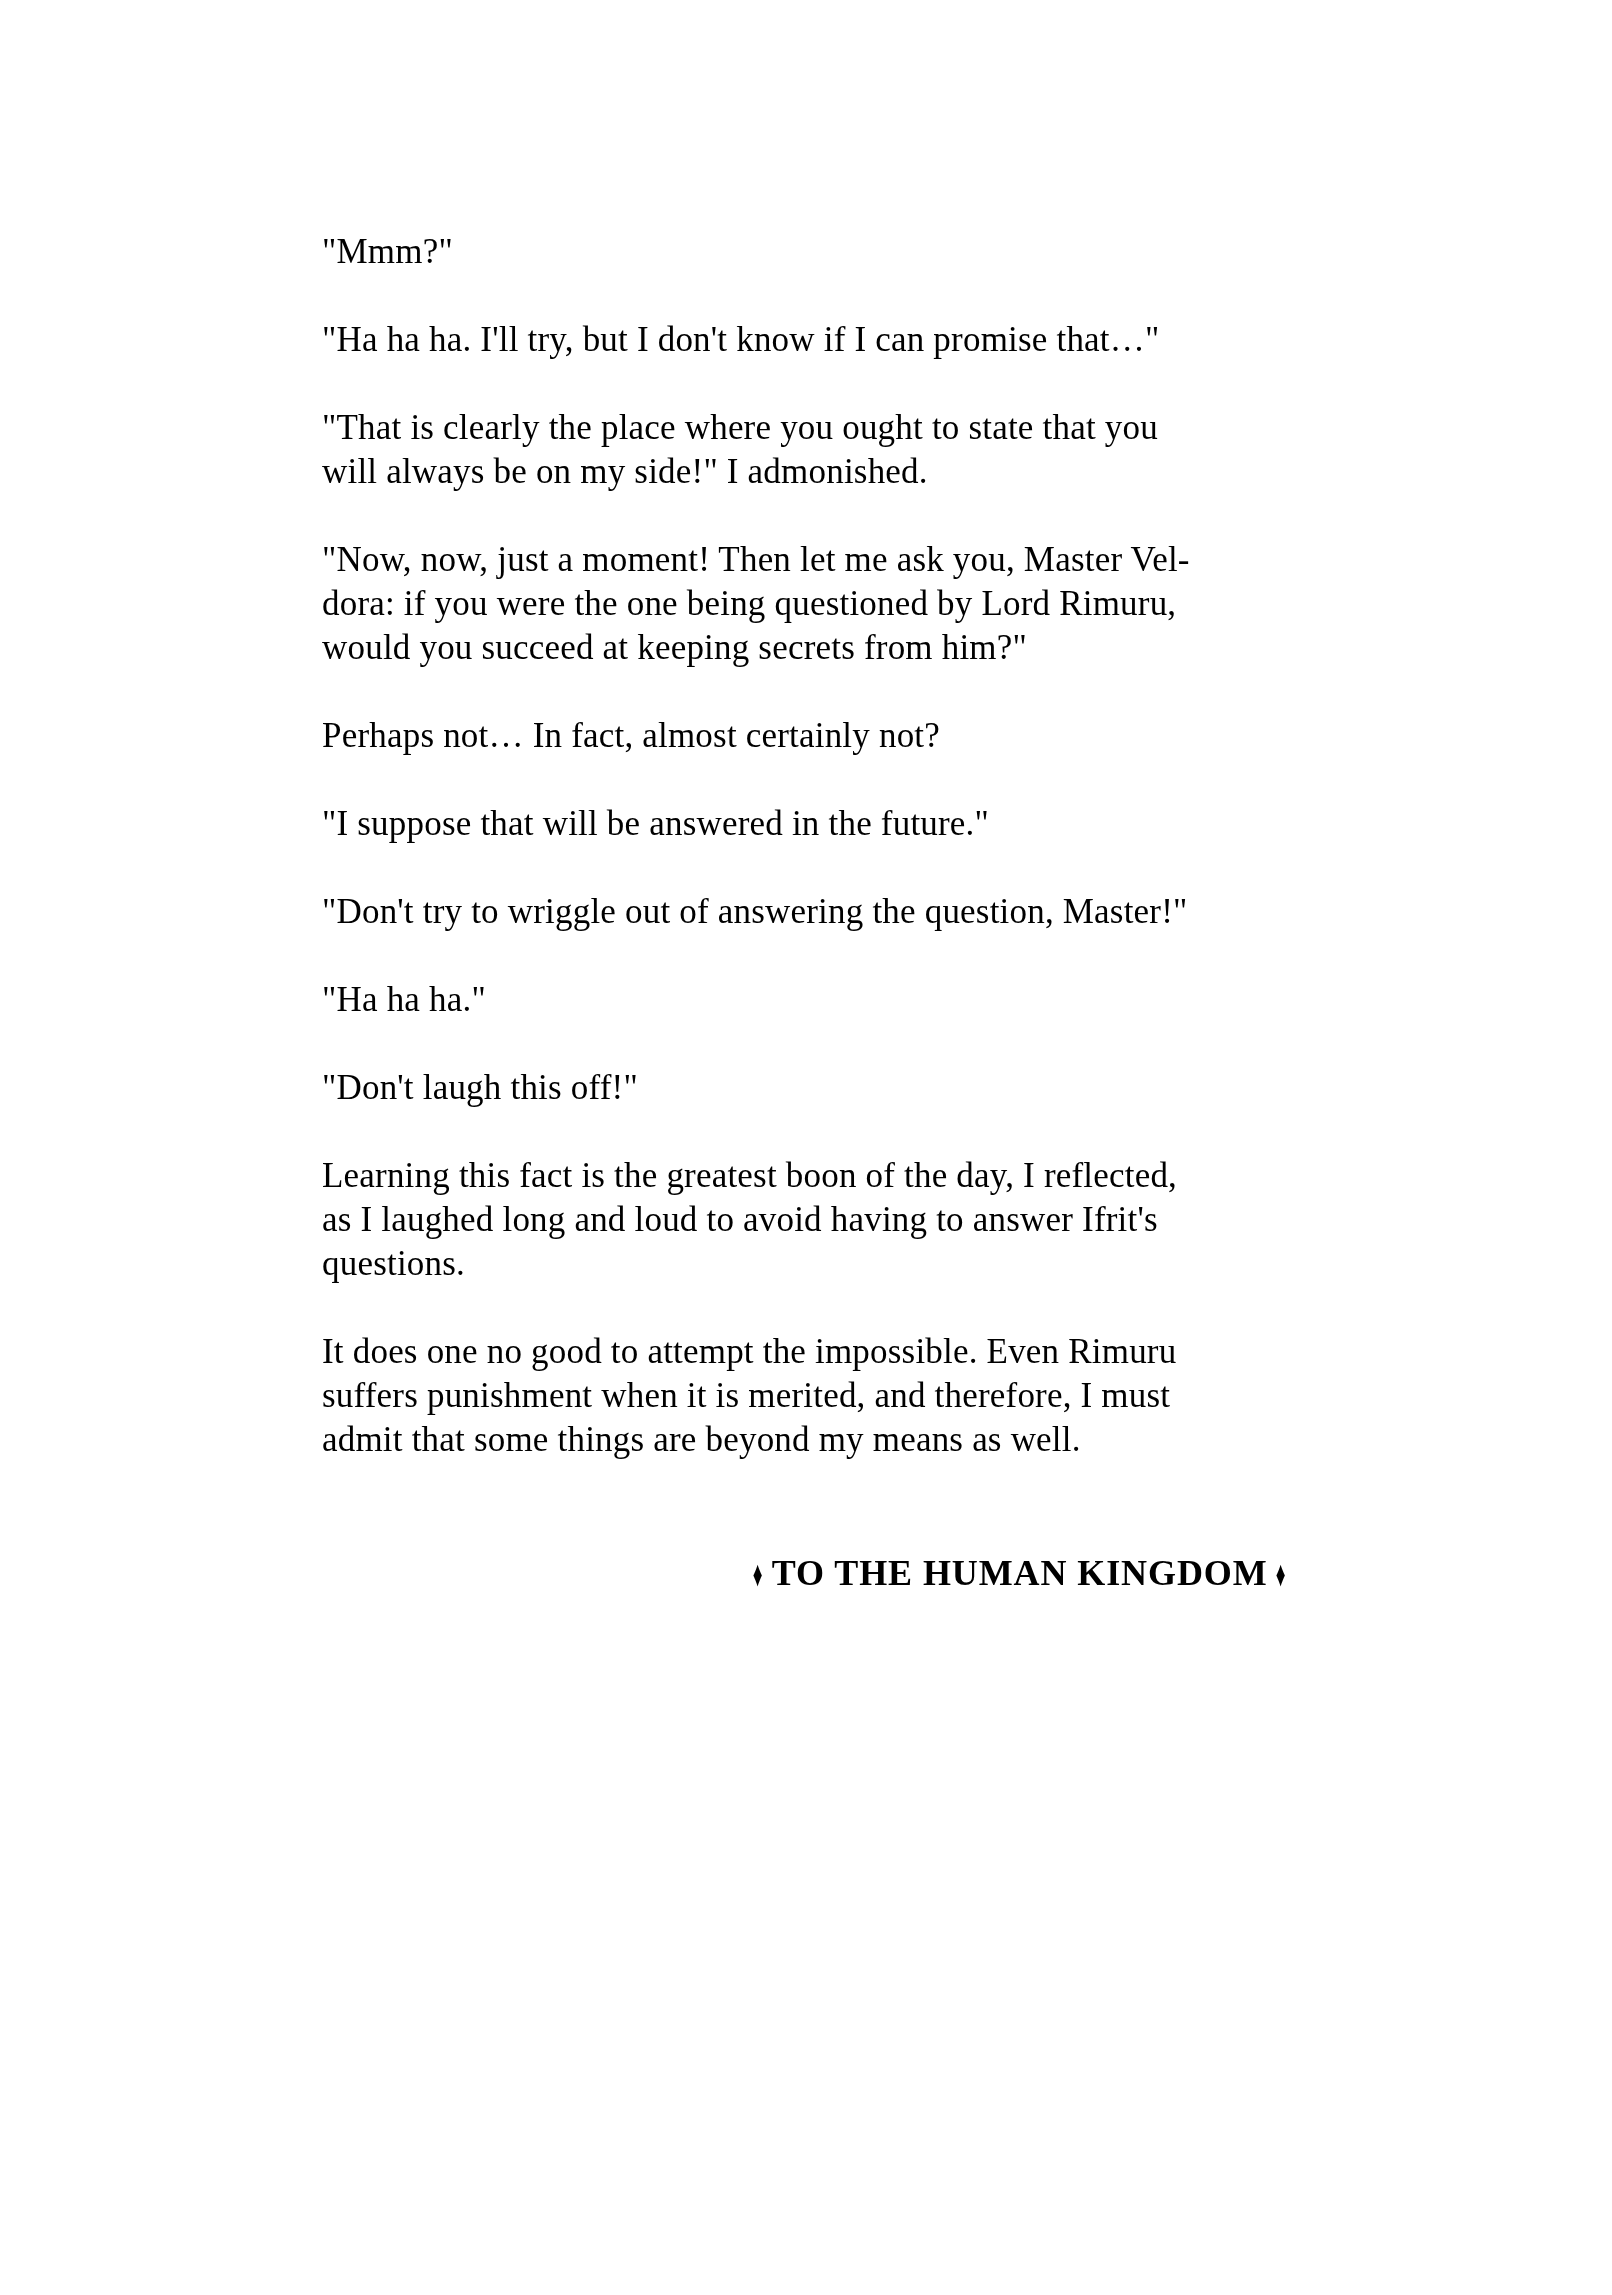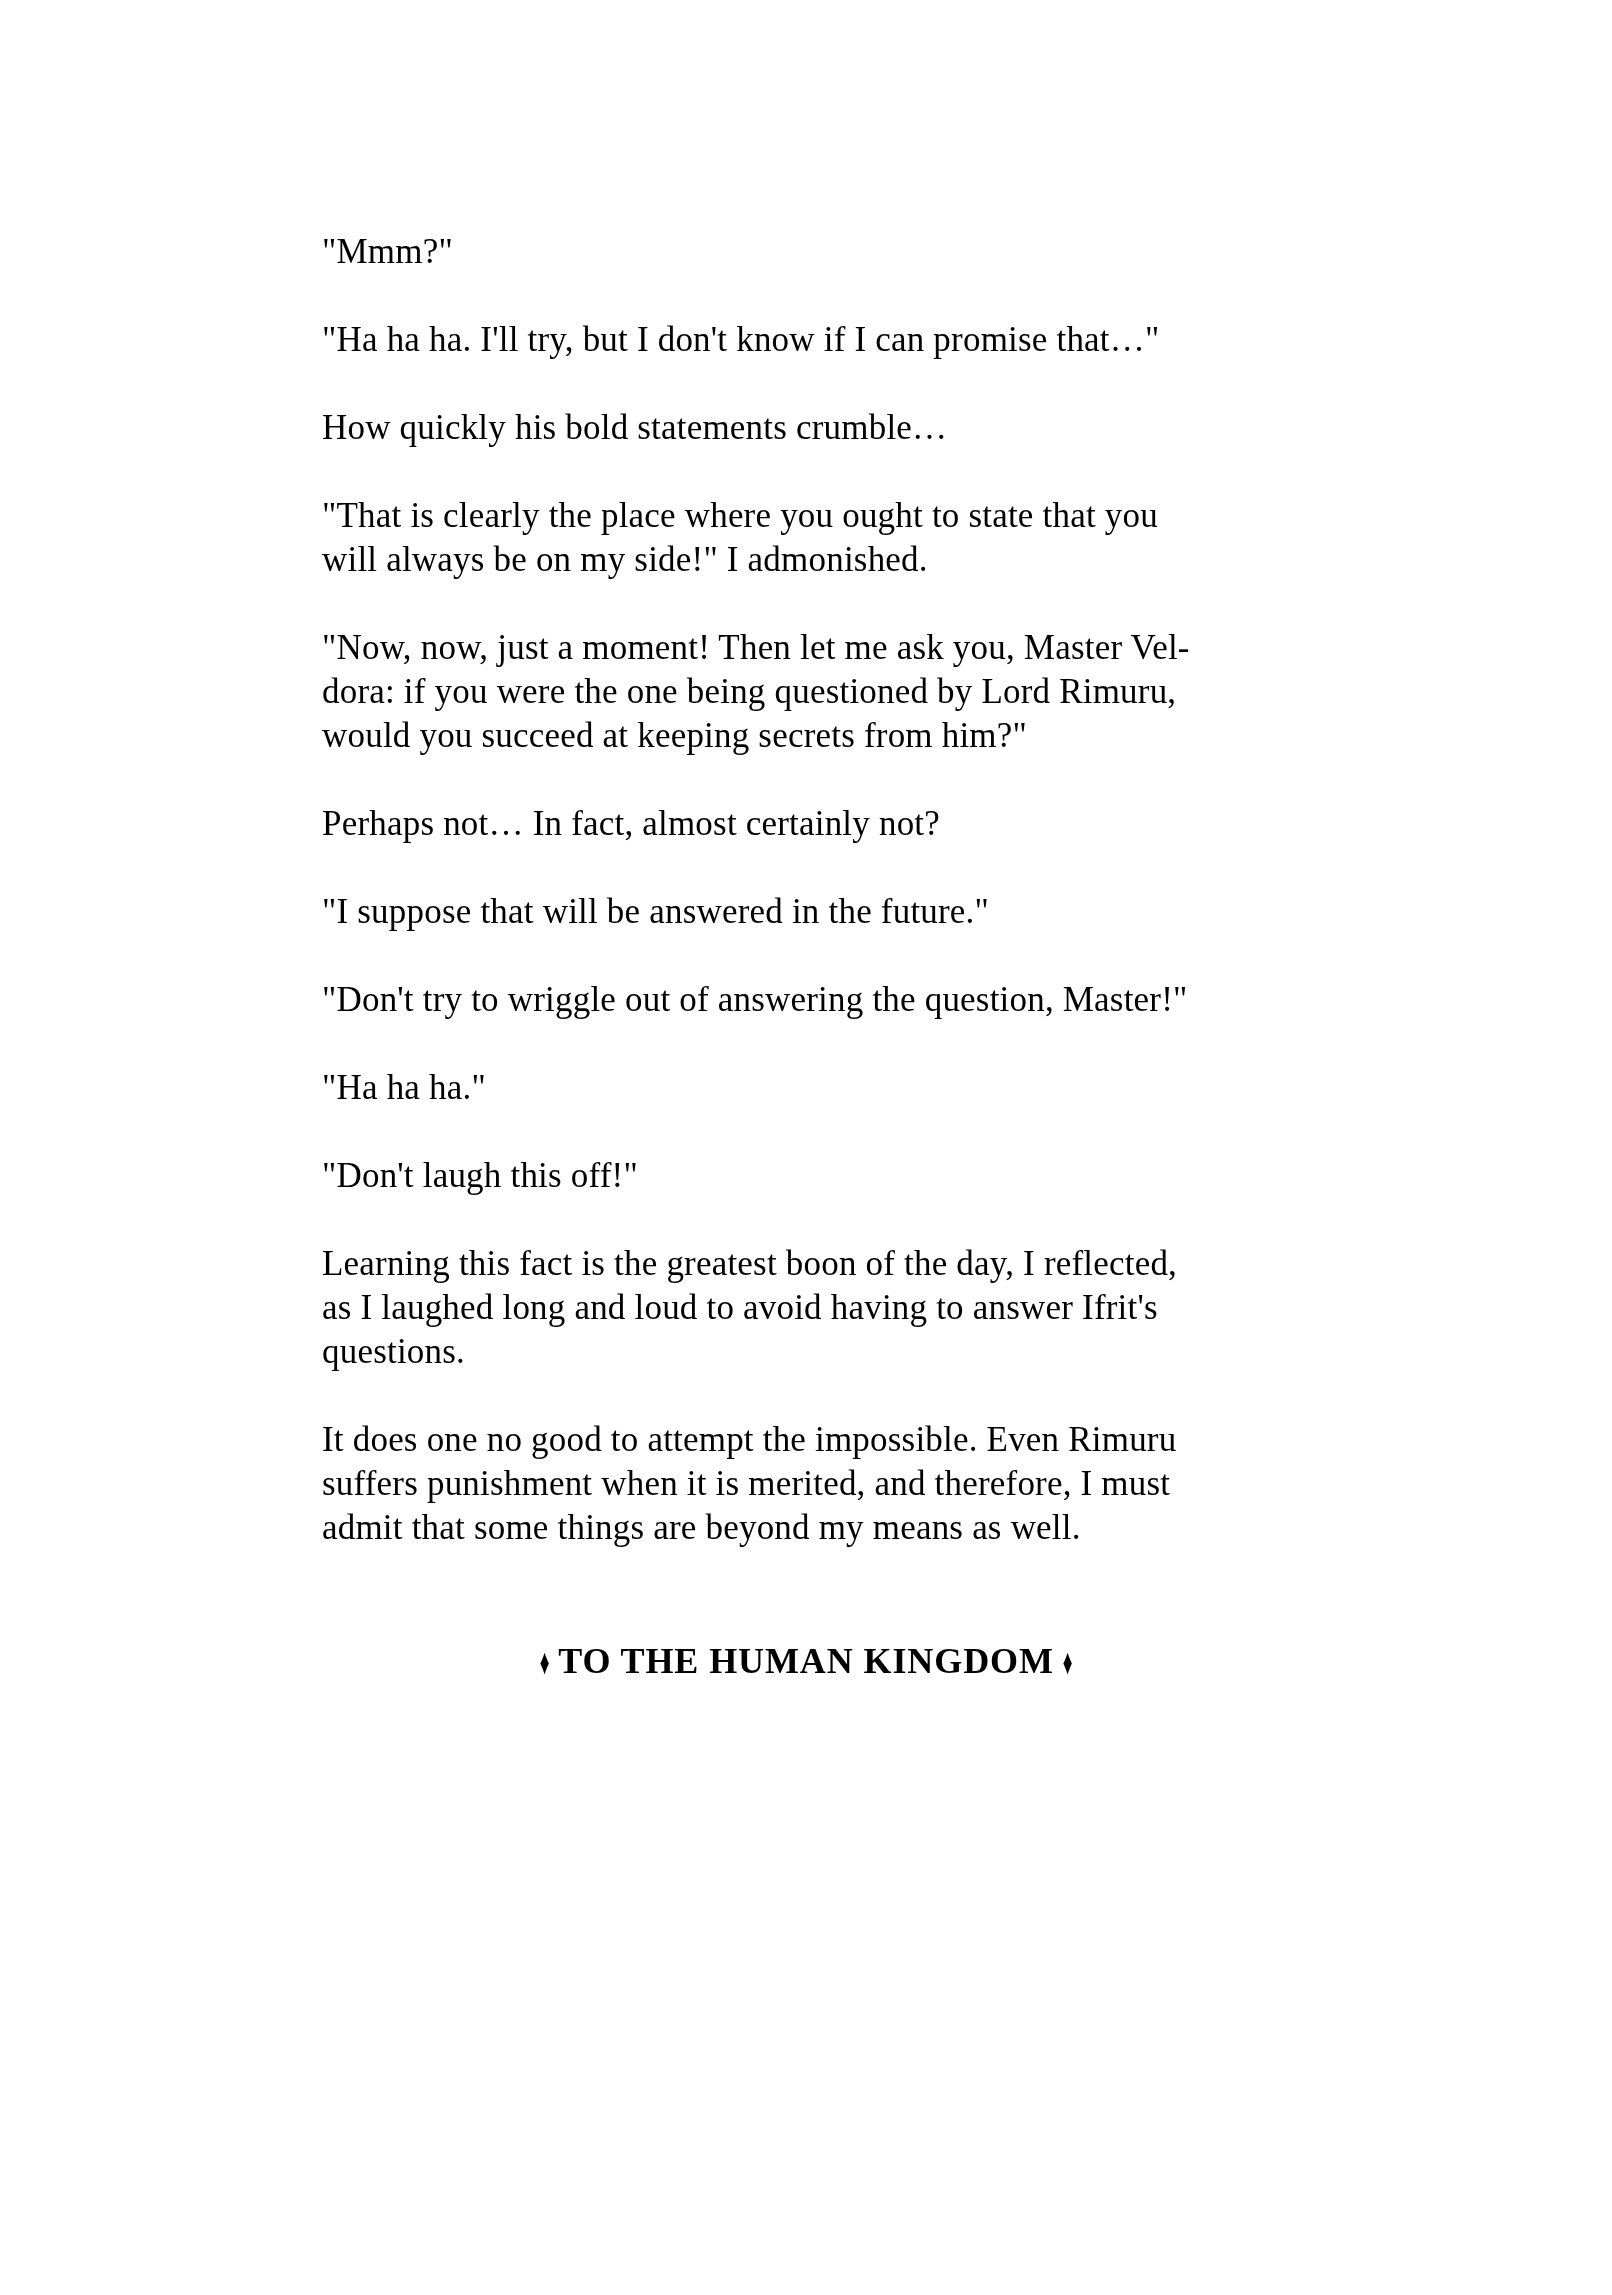--- a/index.html
+++ b/index.html
@@ -27,40 +27,39 @@
     margin: 44px 0 0 0;
     letter-spacing: 0.2px;
   }
   .para:first-child {
     margin-top: 0;
   }
   .heading {
     font-size: 36px;
     line-height: 44px;
     margin: 89px 0 12px 0;
-    text-align: center;
+    text-align: right;
     letter-spacing: 0.9px;
     white-space: pre;
   }
   .diamond {
     display: inline-block;
     transform: scaleX(0.58) scaleY(1.08);
     font-size: 33px;
     vertical-align: baseline;
   }
   .diamond.left  { margin-right: 4.7px; }
   .diamond.right { margin-left: 4.7px; }
 </style>
 </head>
 <body>
 
 <main class="page">
   <p class="para">"Mmm?"</p>
   <p class="para">"Ha ha ha. I'll try, but I don't know if I can promise that…"</p>
-  <p class="para">How quickly his bold statements crumble…</p>
   <p class="para">"That is clearly the place where you ought to state that you
 will always be on my side!" I admonished.</p>
   <p class="para">"Now, now, just a moment! Then let me ask you, Master Vel-
 dora: if you were the one being questioned by Lord Rimuru,
 would you succeed at keeping secrets from him?"</p>
   <p class="para">Perhaps not… In fact, almost certainly not?</p>
   <p class="para">"I suppose that will be answered in the future."</p>
   <p class="para">"Don't try to wriggle out of answering the question, Master!"</p>
   <p class="para">"Ha ha ha."</p>
   <p class="para">"Don't laugh this off!"</p>

